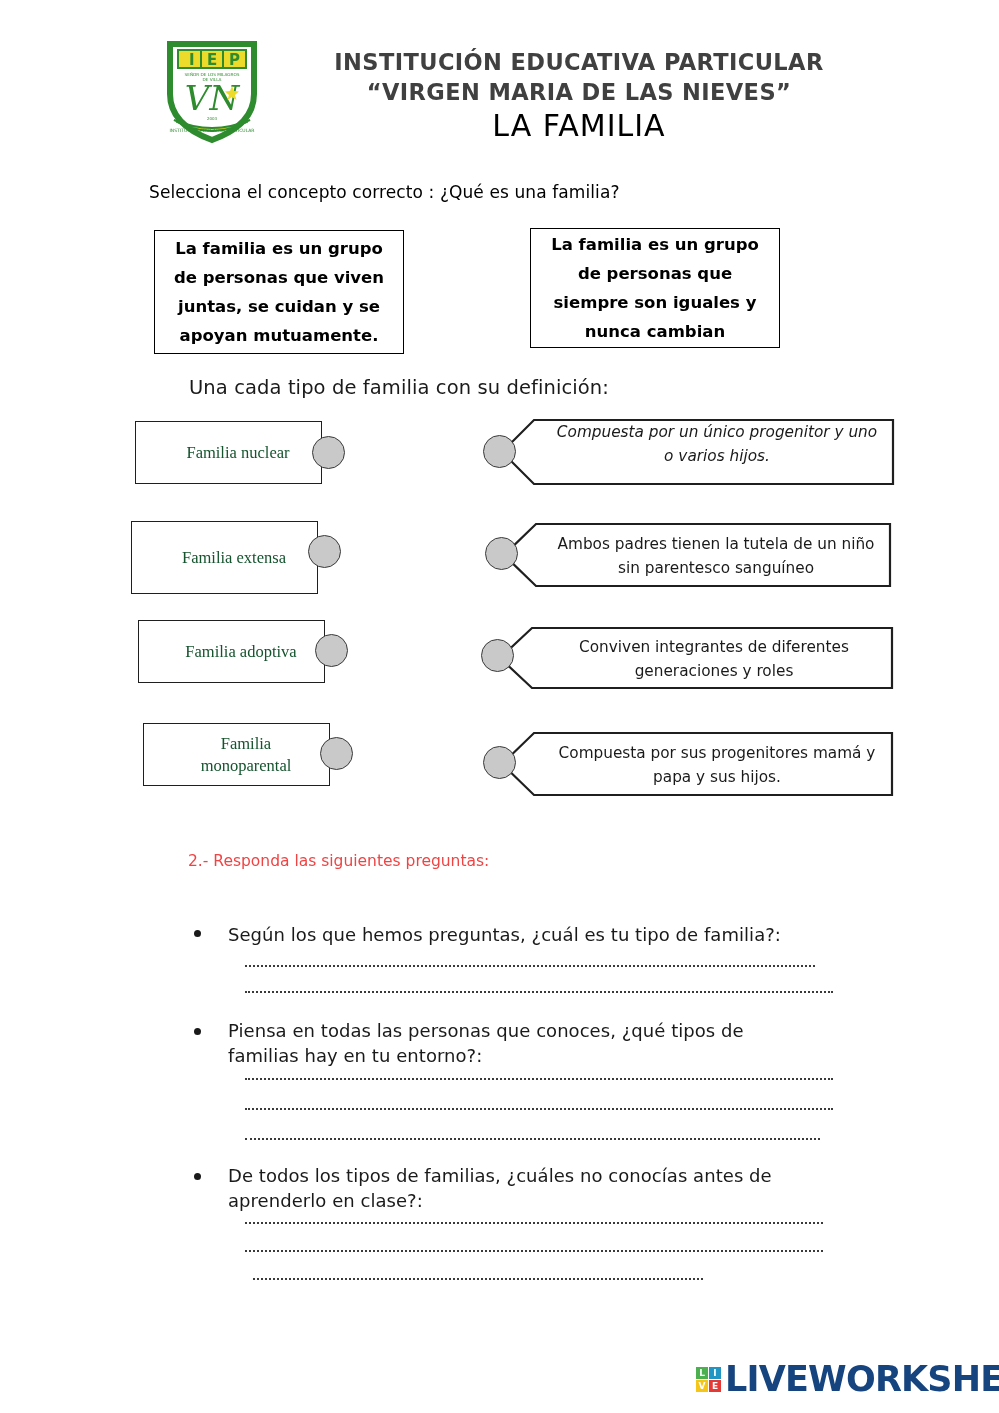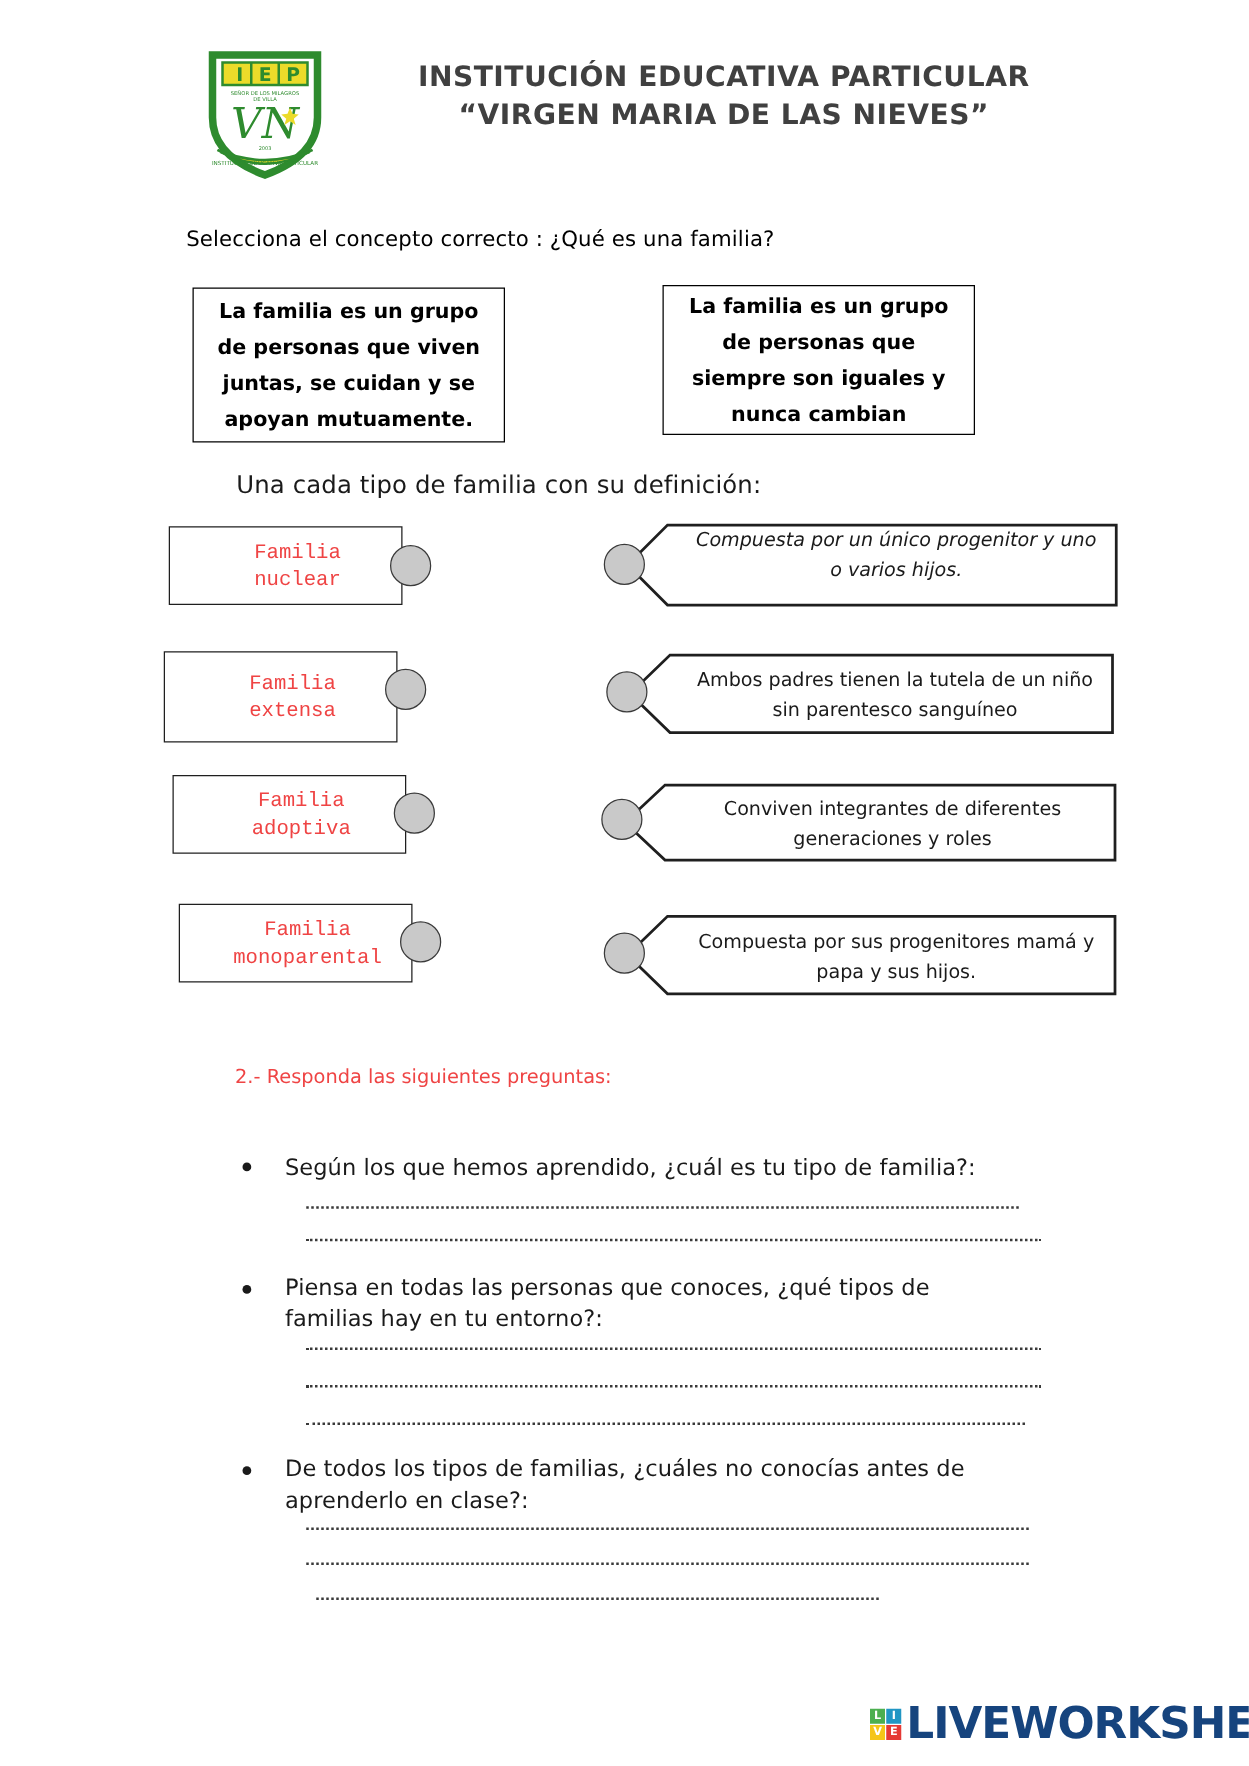--- a/index.html
+++ b/index.html
@@ -100,24 +100,24 @@
   .type-box {
     position: absolute;
     border: 1.6px solid #1f1f1f;
     box-sizing: border-box;
     background: #fff;
     display: flex;
     align-items: center;
     justify-content: center;
   }
   .type-box span {
-    font-family: Liberation Mono, monospace;
+    font-family: Liberation Serif, serif;
     font-size: 16.5px;
     line-height: 22px;
-    color: #ef4444;
+    color: #14532d;
     text-align: center;
     padding: 0 26px 0 6px;
     margin-left: 39px;
   }
   .dot {
     position: absolute;
     width: 33px; height: 33px;
     border-radius: 50%;
     background: #c9c9c9;
     border: 1.7px solid #3a3a3a;
@@ -231,20 +231,21 @@
       <path d="M16 86 Q52 104 88 86" fill="none" stroke="#2e8b2e" stroke-width="1"></path>
       <text x="52" y="96" text-anchor="middle" font-family="DejaVu Sans, sans-serif" font-size="4.5" fill="#2e8b2e">INSTITUCION EDUCATIVA PARTICULAR</text>
     </svg>
   </div>
 
   <div class="school-lines">
     <div>INSTITUCIÓN EDUCATIVA PARTICULAR</div>
     <div>“VIRGEN MARIA DE LAS NIEVES”</div>
   </div>
 
+  <div class="worksheet-title">LA FAMILIA</div>
 </div>
 
 <div class="prompt1">Selecciona el concepto correcto : ¿Qué es una familia?</div>
 
 <div class="concept-box" id="concept-a">
   <p>La familia es un grupo de personas que viven juntas, se cuidan y se apoyan mutuamente.</p>
 </div>
 
 <div class="concept-box" id="concept-b">
   <p>La familia es un grupo de personas que siempre son iguales y nunca cambian</p>
@@ -300,21 +301,21 @@
   <svg class="def-shape" width="394" height="66" viewBox="0 0 394 66">
     <path d="M34 2 H392 V64 H34 L2 33 Z" fill="#ffffff" stroke="#1f1f1f" stroke-width="2.2"></path>
   </svg>
   <div class="def-text" style="left:52px; top:10px; width:330px;">Compuesta por sus progenitores mamá y papa y sus hijos.</div>
 </div>
 <div class="dot" style="left:483px; top:746px;"></div>
 
 <div class="prompt3">2.- Responda las siguientes preguntas:</div>
 
 <div class="q-bullet" style="top:930px;"></div>
-<div class="q-text" style="top:922px; width:600px;">Según los que hemos aprendido, ¿cuál es tu tipo de familia?:</div>
+<div class="q-text" style="top:922px; width:600px;">Según los que hemos preguntas, ¿cuál es tu tipo de familia?:</div>
 <div class="ans-line" style="left:245px; top:965px; width:570px;"></div>
 <div class="ans-line" style="left:245px; top:991px; width:588px;"></div>
 
 <div class="q-bullet" style="top:1028px;"></div>
 <div class="q-text" style="top:1018px; width:560px;">Piensa en todas las personas que conoces, ¿qué tipos de familias hay en tu entorno?:</div>
 <div class="ans-line" style="left:245px; top:1078px; width:588px;"></div>
 <div class="ans-line" style="left:245px; top:1108px; width:588px;"></div>
 <div class="ans-line" style="left:245px; top:1138px; width:575px;"></div>
 
 <div class="q-bullet" style="top:1173px;"></div>

